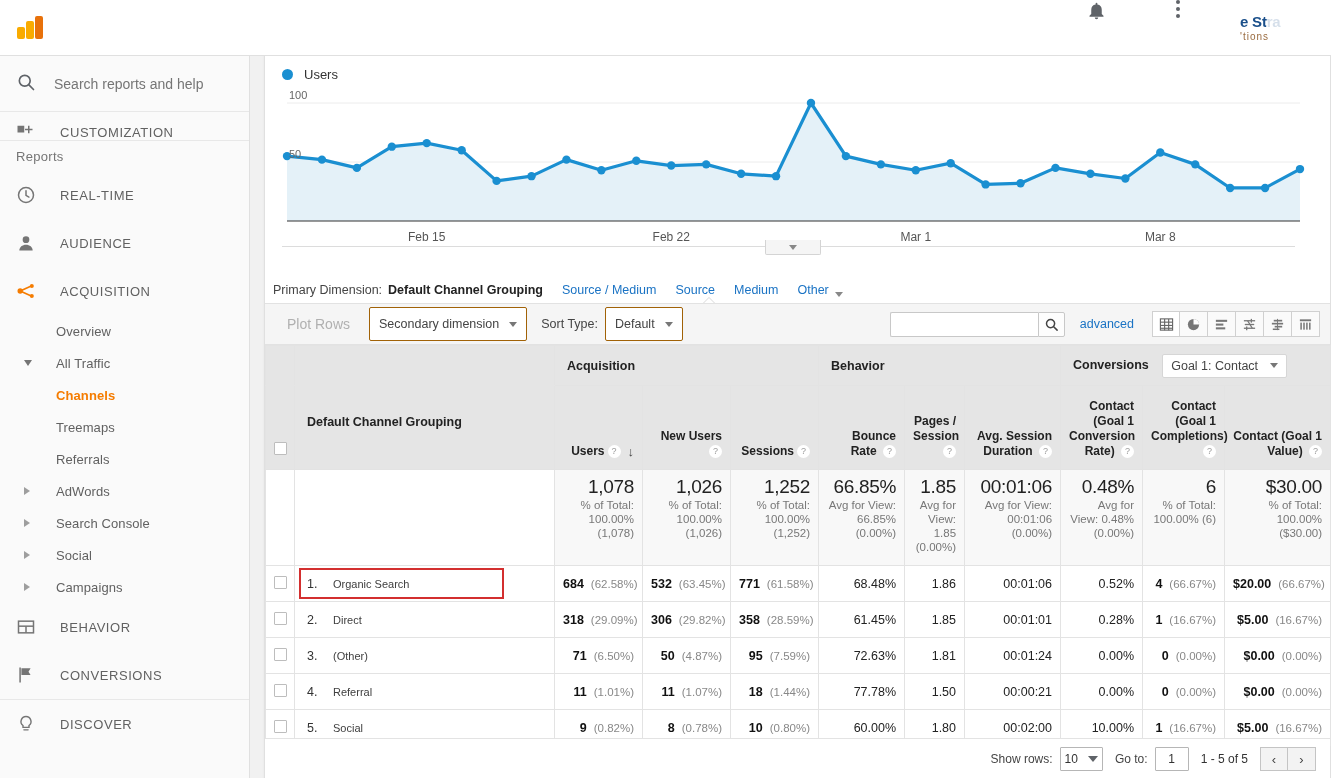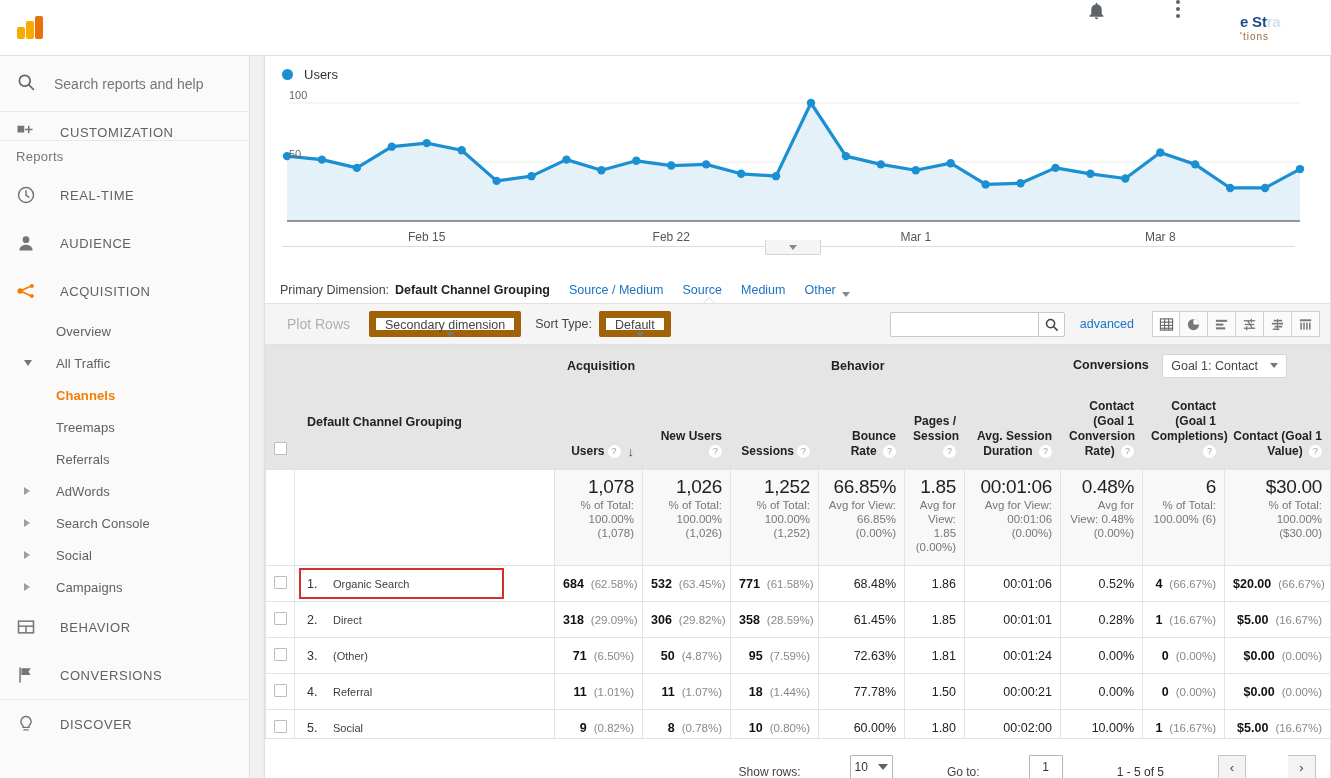--- a/index.html
+++ b/index.html
@@ -109,21 +109,21 @@
     border-radius: 0 0 2px 2px; display: flex; align-items: center; justify-content: center;
   }
   .slider-handle .tri {
     width: 0; height: 0; border-left: 4px solid transparent; border-right: 4px solid transparent;
     border-top: 5px solid #888;
   }
 
   
   .primdim {
     position: absolute; left: 0; top: 276px; width: 1065px; height: 26px;
-    display: flex; align-items: center; padding-left: 15px; font-size: 12.5px;
+    display: flex; align-items: center; padding-left: 8px; font-size: 12.5px;
   }
   .primdim .lb { color: #444; }
   .primdim .sel { color: #222; font-weight: 700; margin-left: 6px; }
   .primdim a { color: #1a73c4; margin-left: 19px; text-decoration: none; cursor: pointer; }
   .primdim .otherwrap { display: flex; align-items: flex-end; margin-left: 19px; }
   .primdim .otherwrap a { margin-left: 0; }
   .primdim .ocar {
     width: 0; height: 0; margin-left: 6px; margin-top: 3px;
     border-left: 4px solid transparent; border-right: 4px solid transparent; border-top: 5px solid #888;
   }
@@ -137,23 +137,23 @@
   .toolbar {
     position: absolute; left: 0; top: 302px; width: 1065px; height: 42px;
     background: #f5f5f5; border-top: 1px solid #e2e2e2; border-bottom: 1px solid #e2e2e2;
     display: flex; align-items: center; padding: 0 10px;
   }
   .btn-flat {
     height: 26px; padding: 0 11px; border: 1px solid transparent; background: transparent;
     font-size: 14px; color: #b0b0b0; display: flex; align-items: center; border-radius: 2px;
   }
   .btn-box {
-    height: 26px; padding: 0 9px; border: 7px solid #a16207; background: #fff;
+    height: 34px; padding: 0 9px; border: 1px solid #a16207; background: #fff;
     font-size: 12.5px; color: #444; display: flex; align-items: center; border-radius: 2px;
-    margin-left: 7px; cursor: pointer; flex-direction: column;
+    margin-left: 7px; cursor: pointer;
   }
   .btn-box .bcar {
     width: 0; height: 0; margin-left: 10px;
     border-left: 4px solid transparent; border-right: 4px solid transparent; border-top: 5px solid #777;
   }
   .sorttype { font-size: 12.5px; color: #444; margin-left: 14px; }
   .searchgrp { margin-left: auto; display: flex; align-items: center; }
   .srch-input {
     width: 148px; height: 25px; border: 1px solid #c8c8c8; background: #fff; border-right: none;
     font-size: 12px; padding: 0 6px; color: #333; outline: none; border-radius: 2px 0 0 2px;
@@ -216,22 +216,22 @@
   .rnum { color: #333; font-size: 12.5px; width: 26px; }
   .dimlink { color: #404040; font-size: 11px; text-decoration: none; cursor: pointer; text-align: center; }
   .hl-box { position: absolute; left: 4px; top: 2px; right: 50px; height: 31px; border: 2px solid #d32f2f; pointer-events: none; }
   .v { font-weight: 700; color: #111; }
   .p { color: #888; margin-left: 7px; font-size: 11.5px; }
   .plain-v { color: #222; }
 
   
   .tfoot {
     position: absolute; left: 0; top: 738px; width: 1065px; height: 40px;
-    display: flex; align-items: flex-end; justify-content: flex-end; padding-right: 14px;
-    background: #fff; font-size: 12px; color: #444; gap: 42px;
+    display: flex; align-items: center; justify-content: flex-end; padding-right: 14px;
+    background: #fff; font-size: 12px; color: #444;
   }
   .tfoot .lbl2 { margin-right: 7px; }
   .selbox {
     height: 24px; border: 1px solid #b6b6b6; background: #fff; font-size: 12px; color: #333;
     padding: 0 4px; display: inline-flex; align-items: center; border-radius: 1px; cursor: pointer;
   }
   .selbox .sc {
     width: 0; height: 0; margin-left: 10px;
     border-left: 5px solid transparent; border-right: 5px solid transparent; border-top: 6px solid #5f6368;
   }

